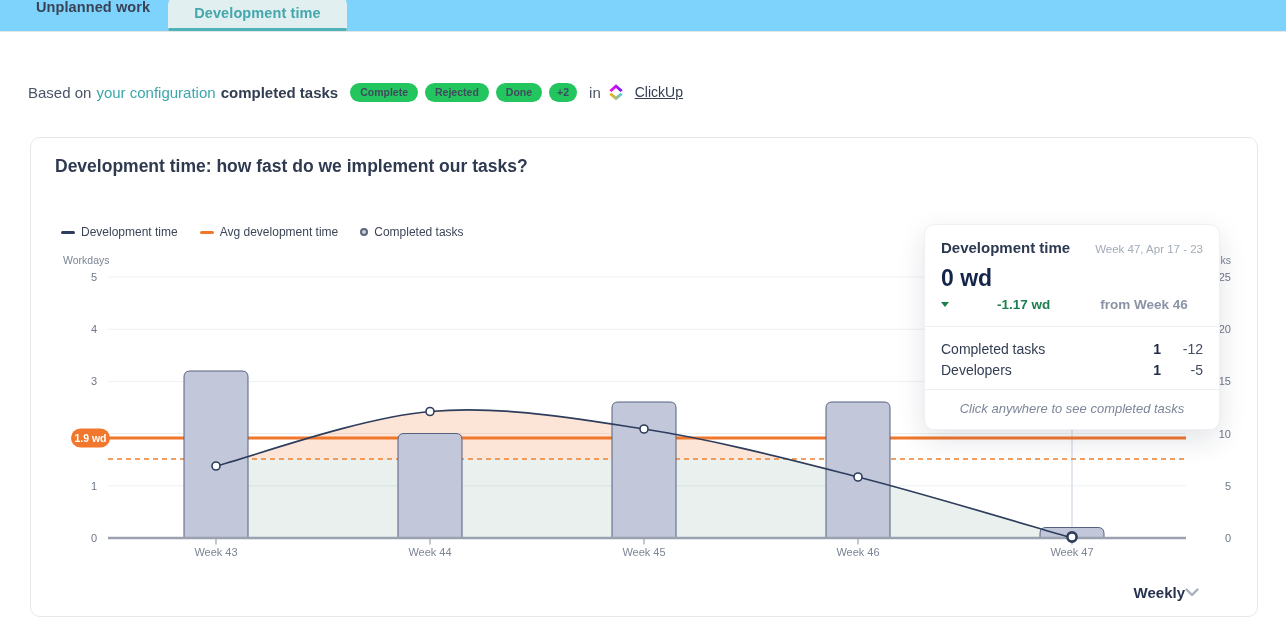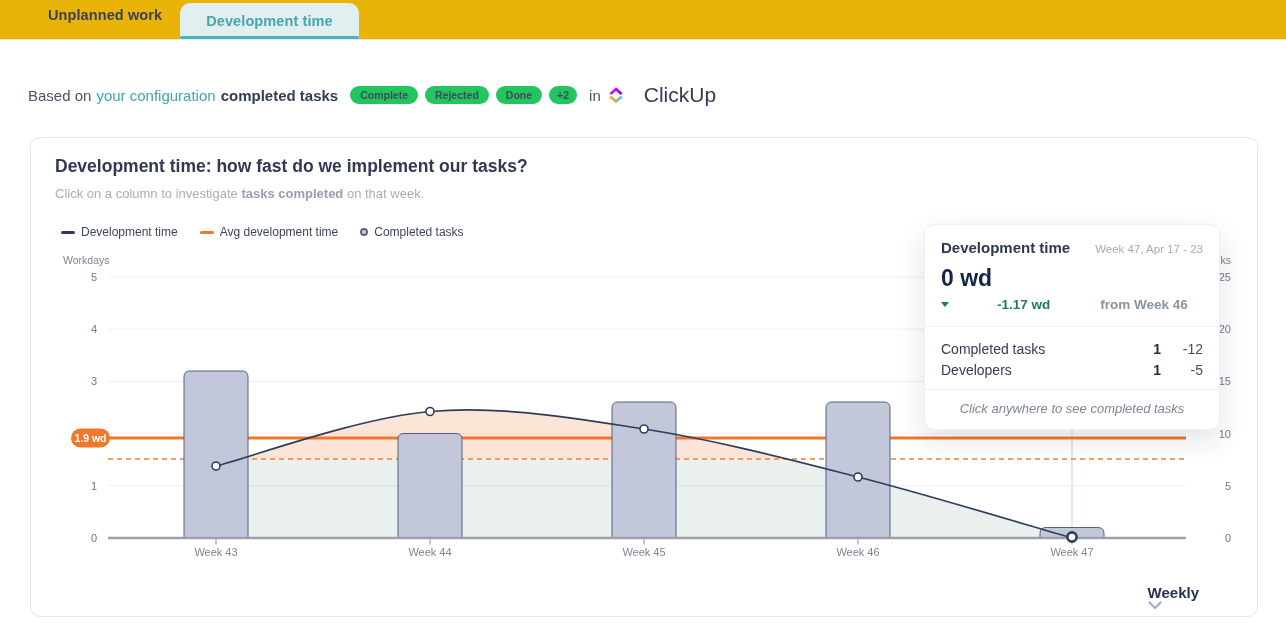--- a/index.html
+++ b/index.html
@@ -1,37 +1,37 @@
 <!DOCTYPE html>
 <html><head>
 <meta charset="utf-8">
 <style>
   * { margin:0; padding:0; box-sizing:border-box; }
   html,body { width:1286px; height:629px; background:#fff; font-family:"Liberation Sans", sans-serif; overflow:hidden; }
 
   
-  .tabbar { position:absolute; left:0; top:0; width:1286px; height:40px; background:#eab308;
-            border-bottom:1px solid #e4e7ea; display:flex; align-items:flex-end; padding-left:30px; }
+  .tabbar { position:absolute; left:0; top:0; width:1286px; height:32px; background:#7dd3fc;
+            border-bottom:1px solid #e4e7ea; display:flex; align-items:flex-end; padding-left:18px; }
   .tab { height:48px; display:flex; align-items:center; padding:0 18px; font-size:14.5px; font-weight:700;
          color:#3a4356; cursor:pointer; letter-spacing:.1px; }
   .tab.active { position:relative; height:36px; padding:0 26px; background:#e1eff1; border-radius:10px 10px 0 0;
                 color:#43a7ac; }
   .tab.active::after { content:""; position:absolute; left:0; right:0; bottom:0; height:3px;
                        background:#4fb2b6; border-radius:2px; }
 
   
   .desc { position:absolute; left:28px; top:83px; right:20px; display:flex; align-items:center;
           font-size:15px; color:#4b5468; white-space:nowrap; }
   .desc .lnk { color:#3ba7ac; font-weight:400; margin:0 5px; cursor:pointer; }
   .desc .bld { color:#333d52; font-weight:700; margin-right:5px; }
   .chip { background:#22c55e; color:#414b5e; font-size:10.5px; font-weight:700; border-radius:10px;
           padding:4px 10px; margin-left:7px; line-height:1; }
   .chip.small { padding:4px 8px; }
   .in-word { margin:0 6px 0 12px; color:#4b5468; }
-  .cu-name { color:#333d52; font-size:21px; margin-left:19px; }
+  .cu-name { color:#333d52; font-size:14px; margin-left:10px;text-decoration:underline; }
 
   
   .card { position:absolute; left:30px; top:137px; width:1228px; height:480px; background:#fff;
           border:1px solid #e5e8ec; border-radius:10px; }
   .card-title { position:absolute; left:24px; top:18px; font-size:17.5px; font-weight:700; color:#2f3a50; }
   .card-sub { position:absolute; left:24px; top:48px; font-size:13px; color:#a7aebb; }
   .card-sub b { color:#98a0ae; }
 
   
   .legend { position:absolute; left:30px; top:87px; display:flex; align-items:center; gap:22px;
@@ -61,22 +61,22 @@
   .tt-from { color:#8b94a5; margin-left:7px;font-weight:bold; }
   .tt-div { border-top:1px solid #edf0f3; margin:0 -16px; }
   .tt-rows { padding:11px 0 9px; }
   .tt-row { display:flex; align-items:center; height:21px; }
   .tt-row .lab { flex:1; color:#323c52; }
   .tt-row .val { width:36px; text-align:right; font-weight:700; color:#1d2945; }
   .tt-row .dlt { width:42px; text-align:right; color:#434d62; }
   .tt-foot { font-style:italic; font-size:13px; color:#7d8698; text-align:center; padding:11px 0 13px; }
 
   
-  .weekly { position:absolute; right:58px; top:446px; display:flex; align-items:flex-start; gap:0;
-            cursor:pointer;flex-direction:column; }
+  .weekly { position:absolute; right:58px; top:446px; display:flex; align-items:center; gap:0;
+            cursor:pointer; }
   .weekly .txt { font-size:15px; font-weight:700; color:#273250; }
 </style>
 </head>
 <body>
 
 <div class="tabbar">
   <div class="tab">Unplanned work</div>
   <div class="tab active">Development time</div>
 </div>
 
@@ -103,25 +103,20 @@
       </defs>
       <path d="M3 15.5 L6 13 L12 18 L18 13 L21 15.5 L12 23 Z" fill="url(#cuBot)"></path>
       <path d="M3 9.5 L12 1.5 L21 9.5 L18 12 L12 6.8 L6 12 Z" fill="url(#cuTop)"></path>
     </svg>
   </span>
   <span class="cu-name">ClickUp</span>
 </div>
 
 <div class="card">
   <div class="card-title">Development time: how fast do we implement our tasks?</div>
-  <div class="card-sub">
-    <span>Click on a column to investigate</span>
-    <b>tasks completed</b>
-    <span>on that week.</span>
-  </div>
 
   <div class="legend">
     <div class="lg-item">
       <span class="lg-dash" style="background:#2e3d5c"></span>
       <span>Development time</span>
     </div>
     <div class="lg-item">
       <span class="lg-dash" style="background:#f0772c"></span>
       <span>Avg development time</span>
     </div>

